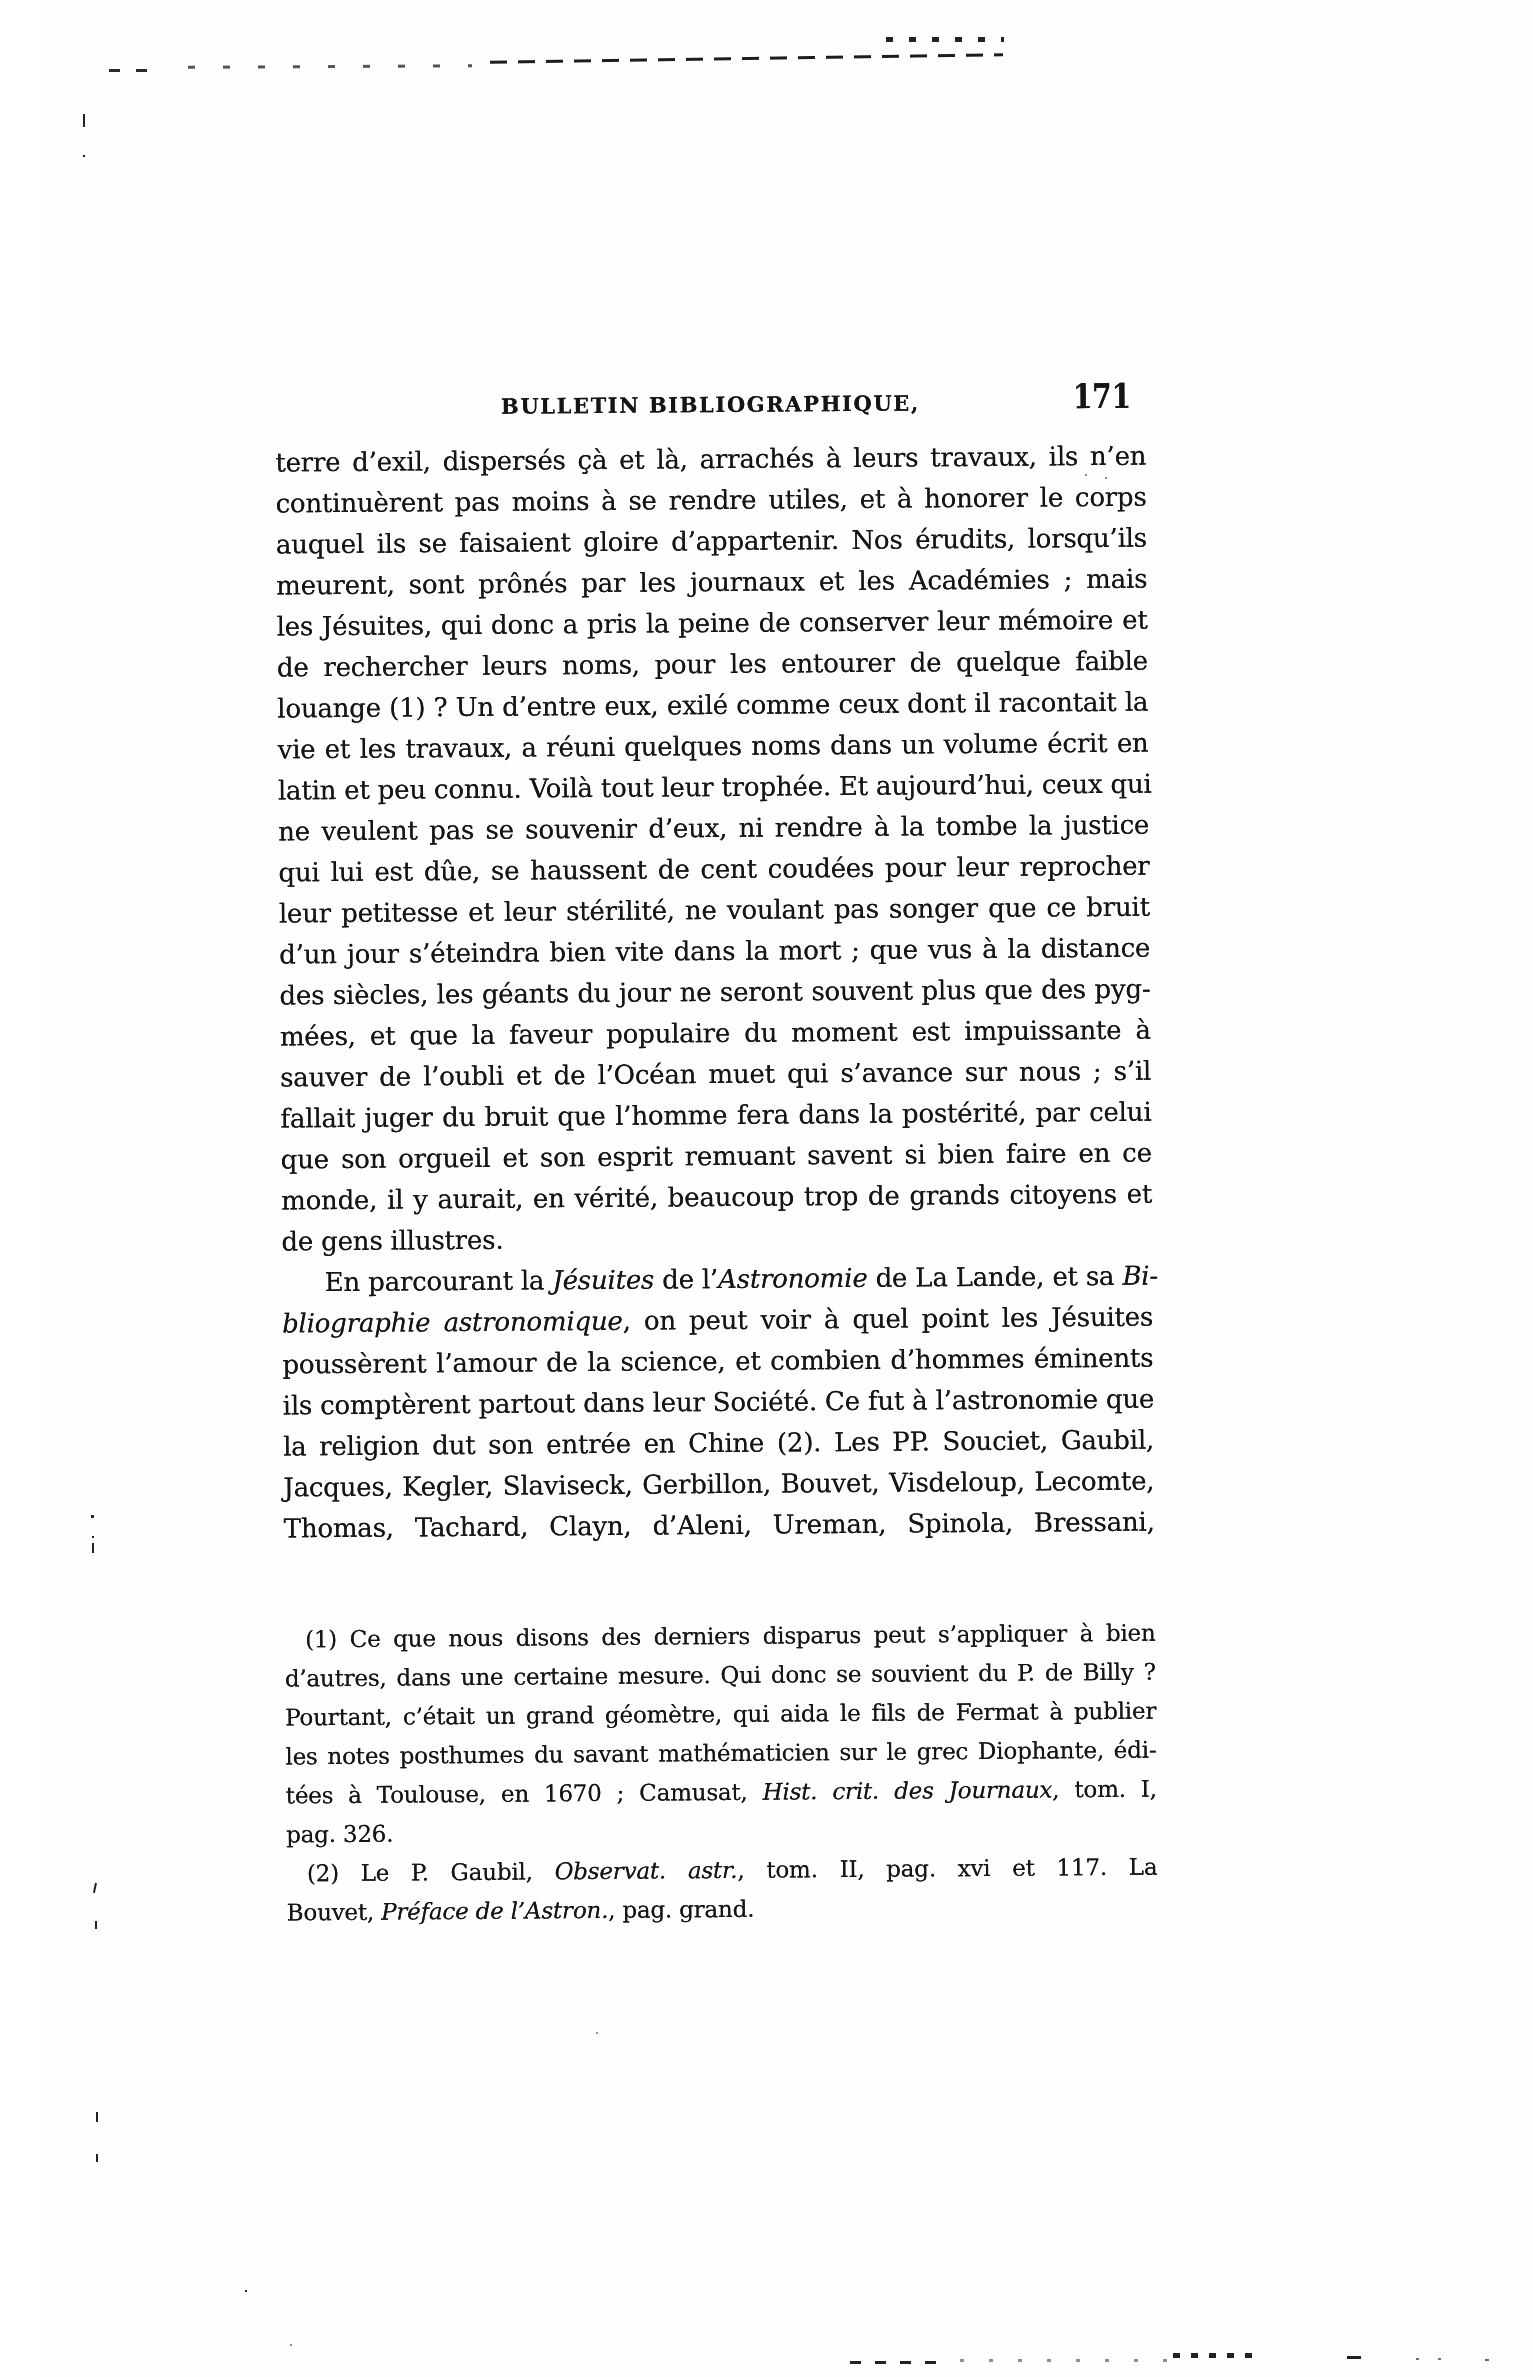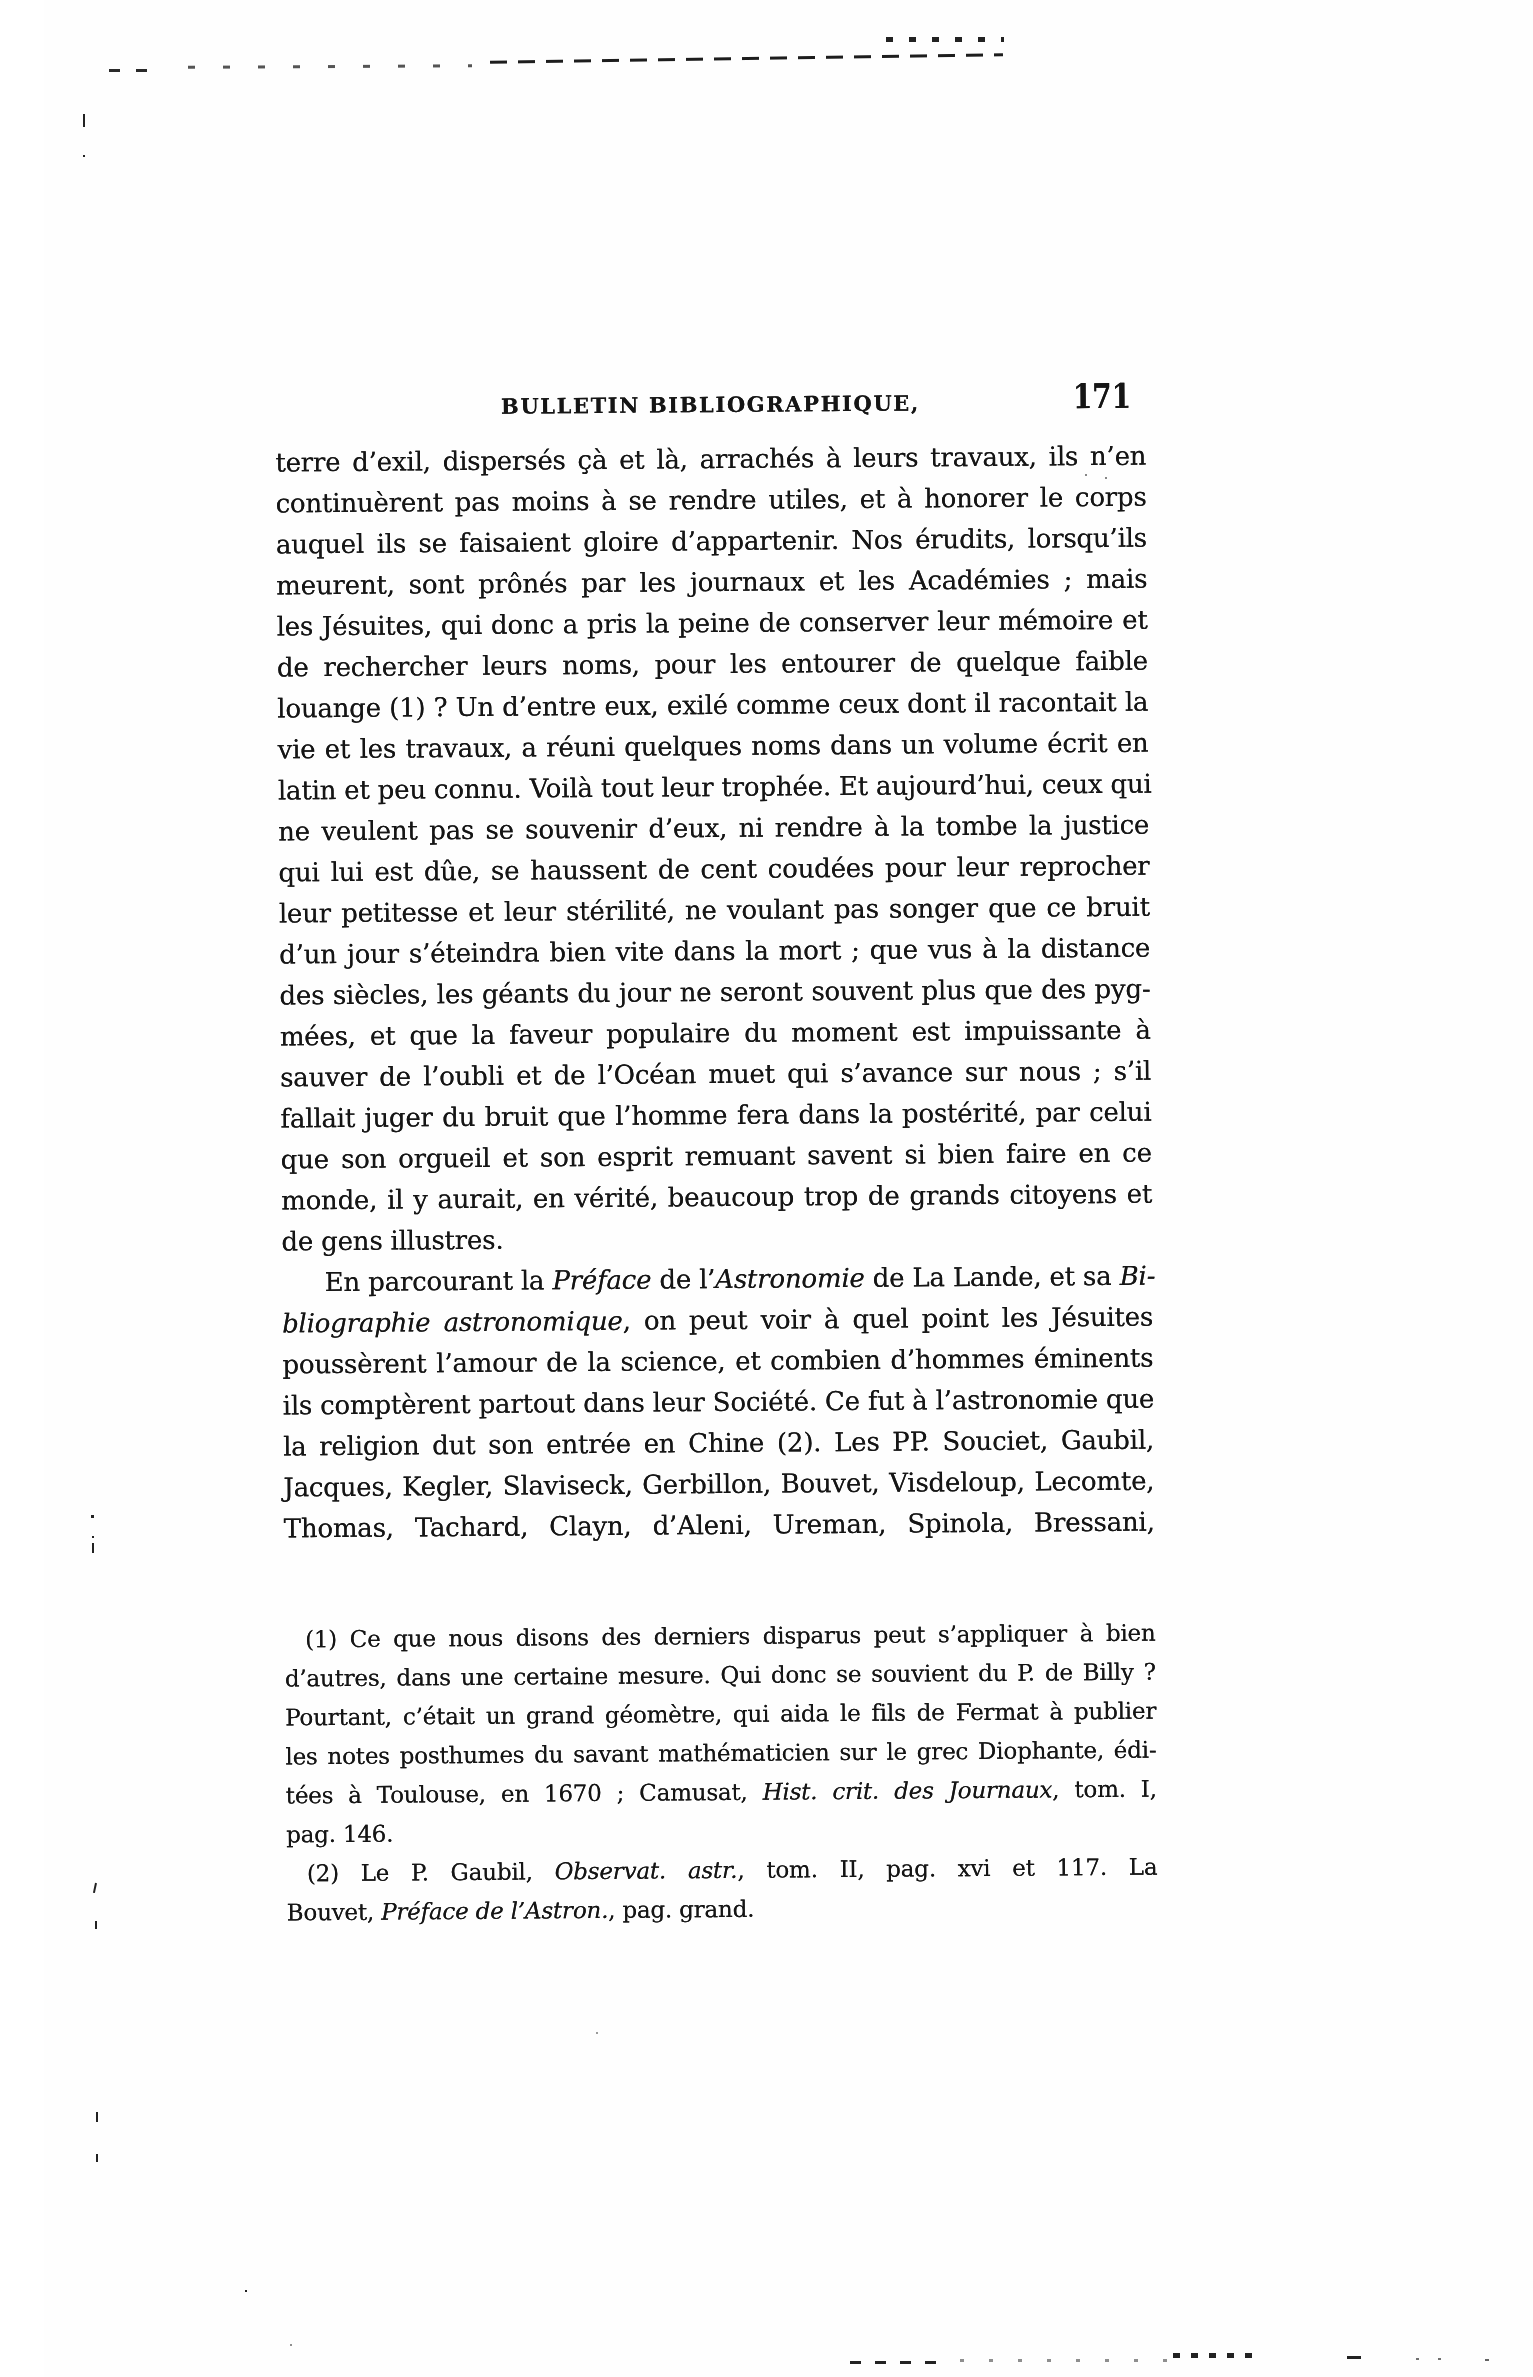--- a/index.html
+++ b/index.html
@@ -146,36 +146,36 @@
         <div class="bline"><span>qui lui est dûe, se haussent de cent coudées pour leur reprocher</span></div>
         <div class="bline"><span>leur petitesse et leur stérilité, ne voulant pas songer que ce bruit</span></div>
         <div class="bline"><span>d’un jour s’éteindra bien vite dans la mort ; que vus à la distance</span></div>
         <div class="bline"><span>des siècles, les géants du jour ne seront souvent plus que des pyg-</span></div>
         <div class="bline"><span>mées, et que la faveur populaire du moment est impuissante à</span></div>
         <div class="bline"><span>sauver de l’oubli et de l’Océan muet qui s’avance sur nous ; s’il</span></div>
         <div class="bline"><span>fallait juger du bruit que l’homme fera dans la postérité, par celui</span></div>
         <div class="bline"><span>que son orgueil et son esprit remuant savent si bien faire en ce</span></div>
         <div class="bline"><span>monde, il y aurait, en vérité, beaucoup trop de grands citoyens et</span></div>
         <div class="bline endline"><span>de gens illustres.</span></div>
-        <div class="bline indent"><span>En parcourant la </span><span class="it">Préface</span><span> de l’</span><span class="it">Astronomie</span><span> de La Lande, et sa </span><span class="it">Bi-</span></div>
+        <div class="bline indent"><span>En parcourant la </span><span class="it">Jésuites</span><span> de l’</span><span class="it">Astronomie</span><span> de La Lande, et sa </span><span class="it">Bi-</span></div>
         <div class="bline"><span class="it">bliographie astronomique</span><span>, on peut voir à quel point les Jésuites</span></div>
         <div class="bline"><span>poussèrent l’amour de la science, et combien d’hommes éminents</span></div>
         <div class="bline"><span>ils comptèrent partout dans leur Société. Ce fut à l’astronomie que</span></div>
         <div class="bline"><span>la religion dut son entrée en Chine (2). Les PP. Souciet, Gaubil,</span></div>
         <div class="bline"><span>Jacques, Kegler, Slaviseck, Gerbillon, Bouvet, Visdeloup, Lecomte,</span></div>
         <div class="bline"><span>Thomas, Tachard, Clayn, d’Aleni, Ureman, Spinola, Bressani,</span></div>
       </div>
 
     <div class="footnotes-block" id="footnotes">
         <div class="fline indent"><span>(1) Ce que nous disons des derniers disparus peut s’appliquer à bien</span></div>
         <div class="fline"><span>d’autres, dans une certaine mesure. Qui donc se souvient du P. de Billy ?</span></div>
         <div class="fline"><span>Pourtant, c’était un grand géomètre, qui aida le fils de Fermat à publier</span></div>
         <div class="fline"><span>les notes posthumes du savant mathématicien sur le grec Diophante, édi-</span></div>
         <div class="fline"><span>tées à Toulouse, en 1670 ; Camusat, </span><span class="it">Hist. crit. des Journaux</span><span>, tom. I,</span></div>
-        <div class="fline endline"><span>pag. 146.</span></div>
+        <div class="fline endline"><span>pag. 326.</span></div>
         <div class="fline indent"><span>(2) Le P. Gaubil, </span><span class="it">Observat. astr.</span><span>, tom. II, pag. xvi et 117. La</span></div>
         <div class="fline endline"><span>Bouvet, </span><span class="it">Préface de l’Astron.</span><span>, pag. grand.</span></div>
       </div>
   </div>
 
   <div class="art dashes" id="top-a"></div>
   <div class="art dashes" id="top-b"></div>
   <div class="art dashes" id="top-c"></div>
   <div class="art dashes" id="top-d"></div>
   <div class="art dashes" id="bot-a"></div>

